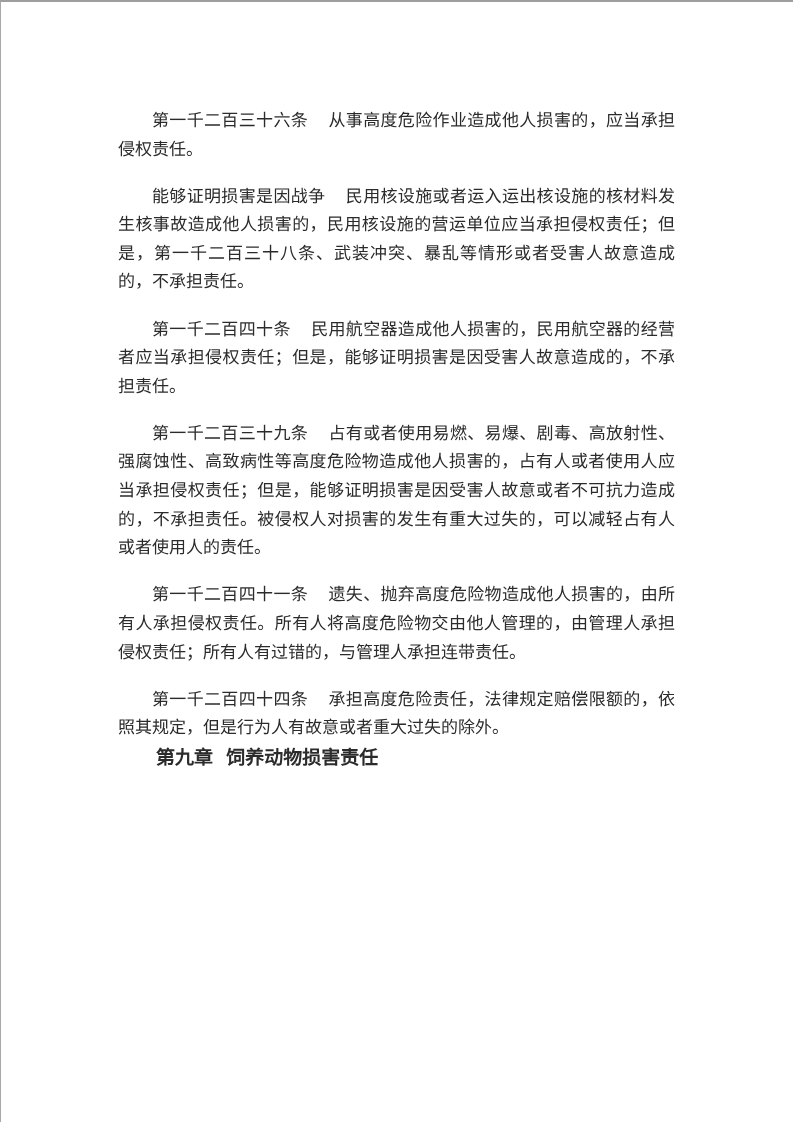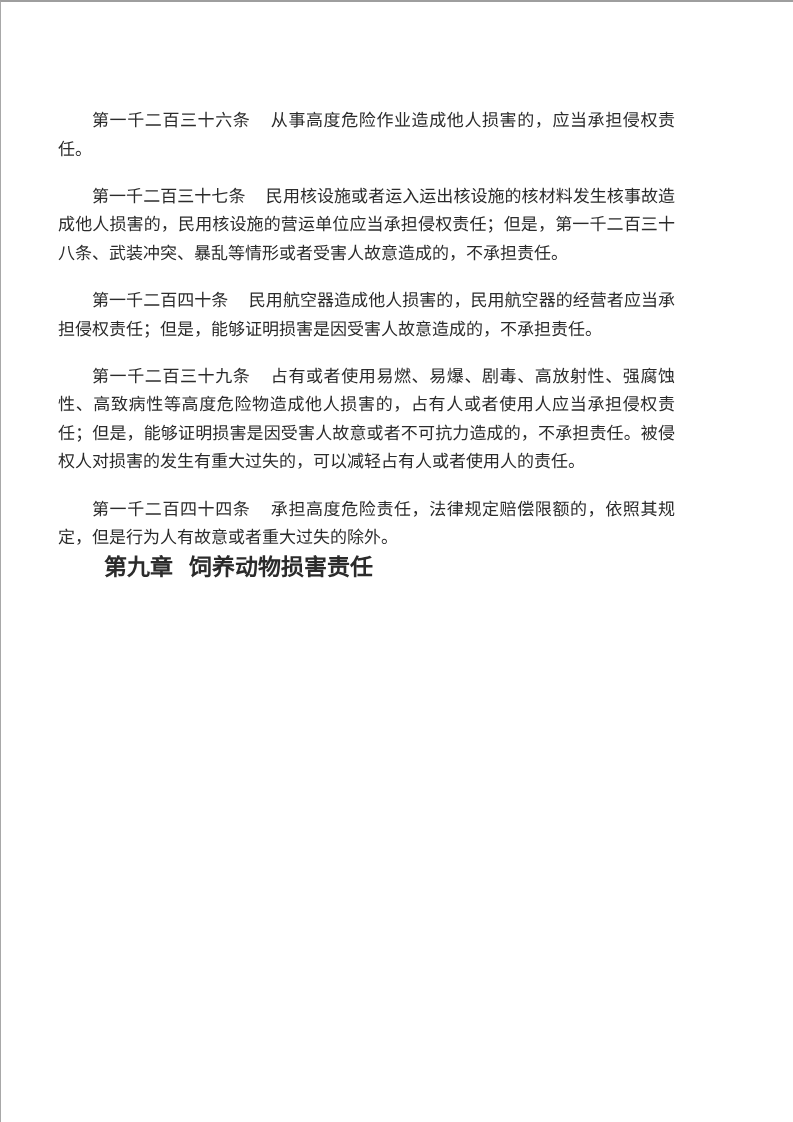--- a/index.html
+++ b/index.html
@@ -10,62 +10,63 @@
     background: #ffffff;
     box-sizing: border-box;
     border-top: 2px solid #9e9e9e;
     border-left: 1px solid #a8a8a8;
     font-family: "DejaVu Serif", "Liberation Serif", serif;
     color: #2b2b2b;
     overflow: hidden;
   }
   .page-content {
     box-sizing: border-box;
-    padding: 104px 118px 0 57px;
+    padding: 104px 118px 0 117px;
     font-size: 17px;
     line-height: 28.6px;
   }
   p.article {
     margin: 0 0 18.5px 0;
     text-indent: 2em;
     text-align: justify;
     overflow-wrap: break-word;
   }
   p.article.last {
     margin-bottom: 0;
   }
   .art-num {
     margin-right: 1.2em;
   }
   h2.chapter {
     margin: 1px 0 12px 0;
-    font-size: 23px;
+    font-size: 19px;
     line-height: 28.6px;
     font-weight: bold;
     text-indent: 2em;
     text-align: left;
   }
   .chap-num {
     margin-right: 0.7em;
   }
 </style>
 </head>
 <body>
 
 <main class="page-content">
 
   <p class="article"><span class="art-num">第一千二百三十六条</span><span class="art-text">从事高度危险作业造成他人损害的，应当承担侵权责任。</span></p>
 
-  <p class="article"><span class="art-num">第一千二百三十七条</span><span class="art-text">民用核设施或者运入运出核设施的核材料发生核事故造成他人损害的，民用核设施的营运单位应当承担侵权责任；但是，第一千二百三十八条、武装冲突、暴乱等情形或者受害人故意造成的，不承担责任。</span></p>
+  <p class="article"><span class="art-num">能够证明损害是因战争</span><span class="art-text">民用核设施或者运入运出核设施的核材料发生核事故造成他人损害的，民用核设施的营运单位应当承担侵权责任；但是，第一千二百三十八条、武装冲突、暴乱等情形或者受害人故意造成的，不承担责任。</span></p>
 
   <p class="article"><span class="art-num">第一千二百四十条</span><span class="art-text">民用航空器造成他人损害的，民用航空器的经营者应当承担侵权责任；但是，能够证明损害是因受害人故意造成的，不承担责任。</span></p>
 
   <p class="article"><span class="art-num">第一千二百三十九条</span><span class="art-text">占有或者使用易燃、易爆、剧毒、高放射性、强腐蚀性、高致病性等高度危险物造成他人损害的，占有人或者使用人应当承担侵权责任；但是，能够证明损害是因受害人故意或者不可抗力造成的，不承担责任。被侵权人对损害的发生有重大过失的，可以减轻占有人或者使用人的责任。</span></p>
 
 
+  <p class="article"><span class="art-num">第一千二百四十一条</span><span class="art-text">遗失、抛弃高度危险物造成他人损害的，由所有人承担侵权责任。所有人将高度危险物交由他人管理的，由管理人承担侵权责任；所有人有过错的，与管理人承担连带责任。</span></p>
 
 
 
   <p class="article last"><span class="art-num">第一千二百四十四条</span><span class="art-text">承担高度危险责任，法律规定赔偿限额的，依照其规定，但是行为人有故意或者重大过失的除外。</span></p>
 
   <h2 class="chapter"><span class="chap-num">第九章</span><span class="chap-title">饲养动物损害责任</span></h2>
 
 </main>
 
 </body></html>

